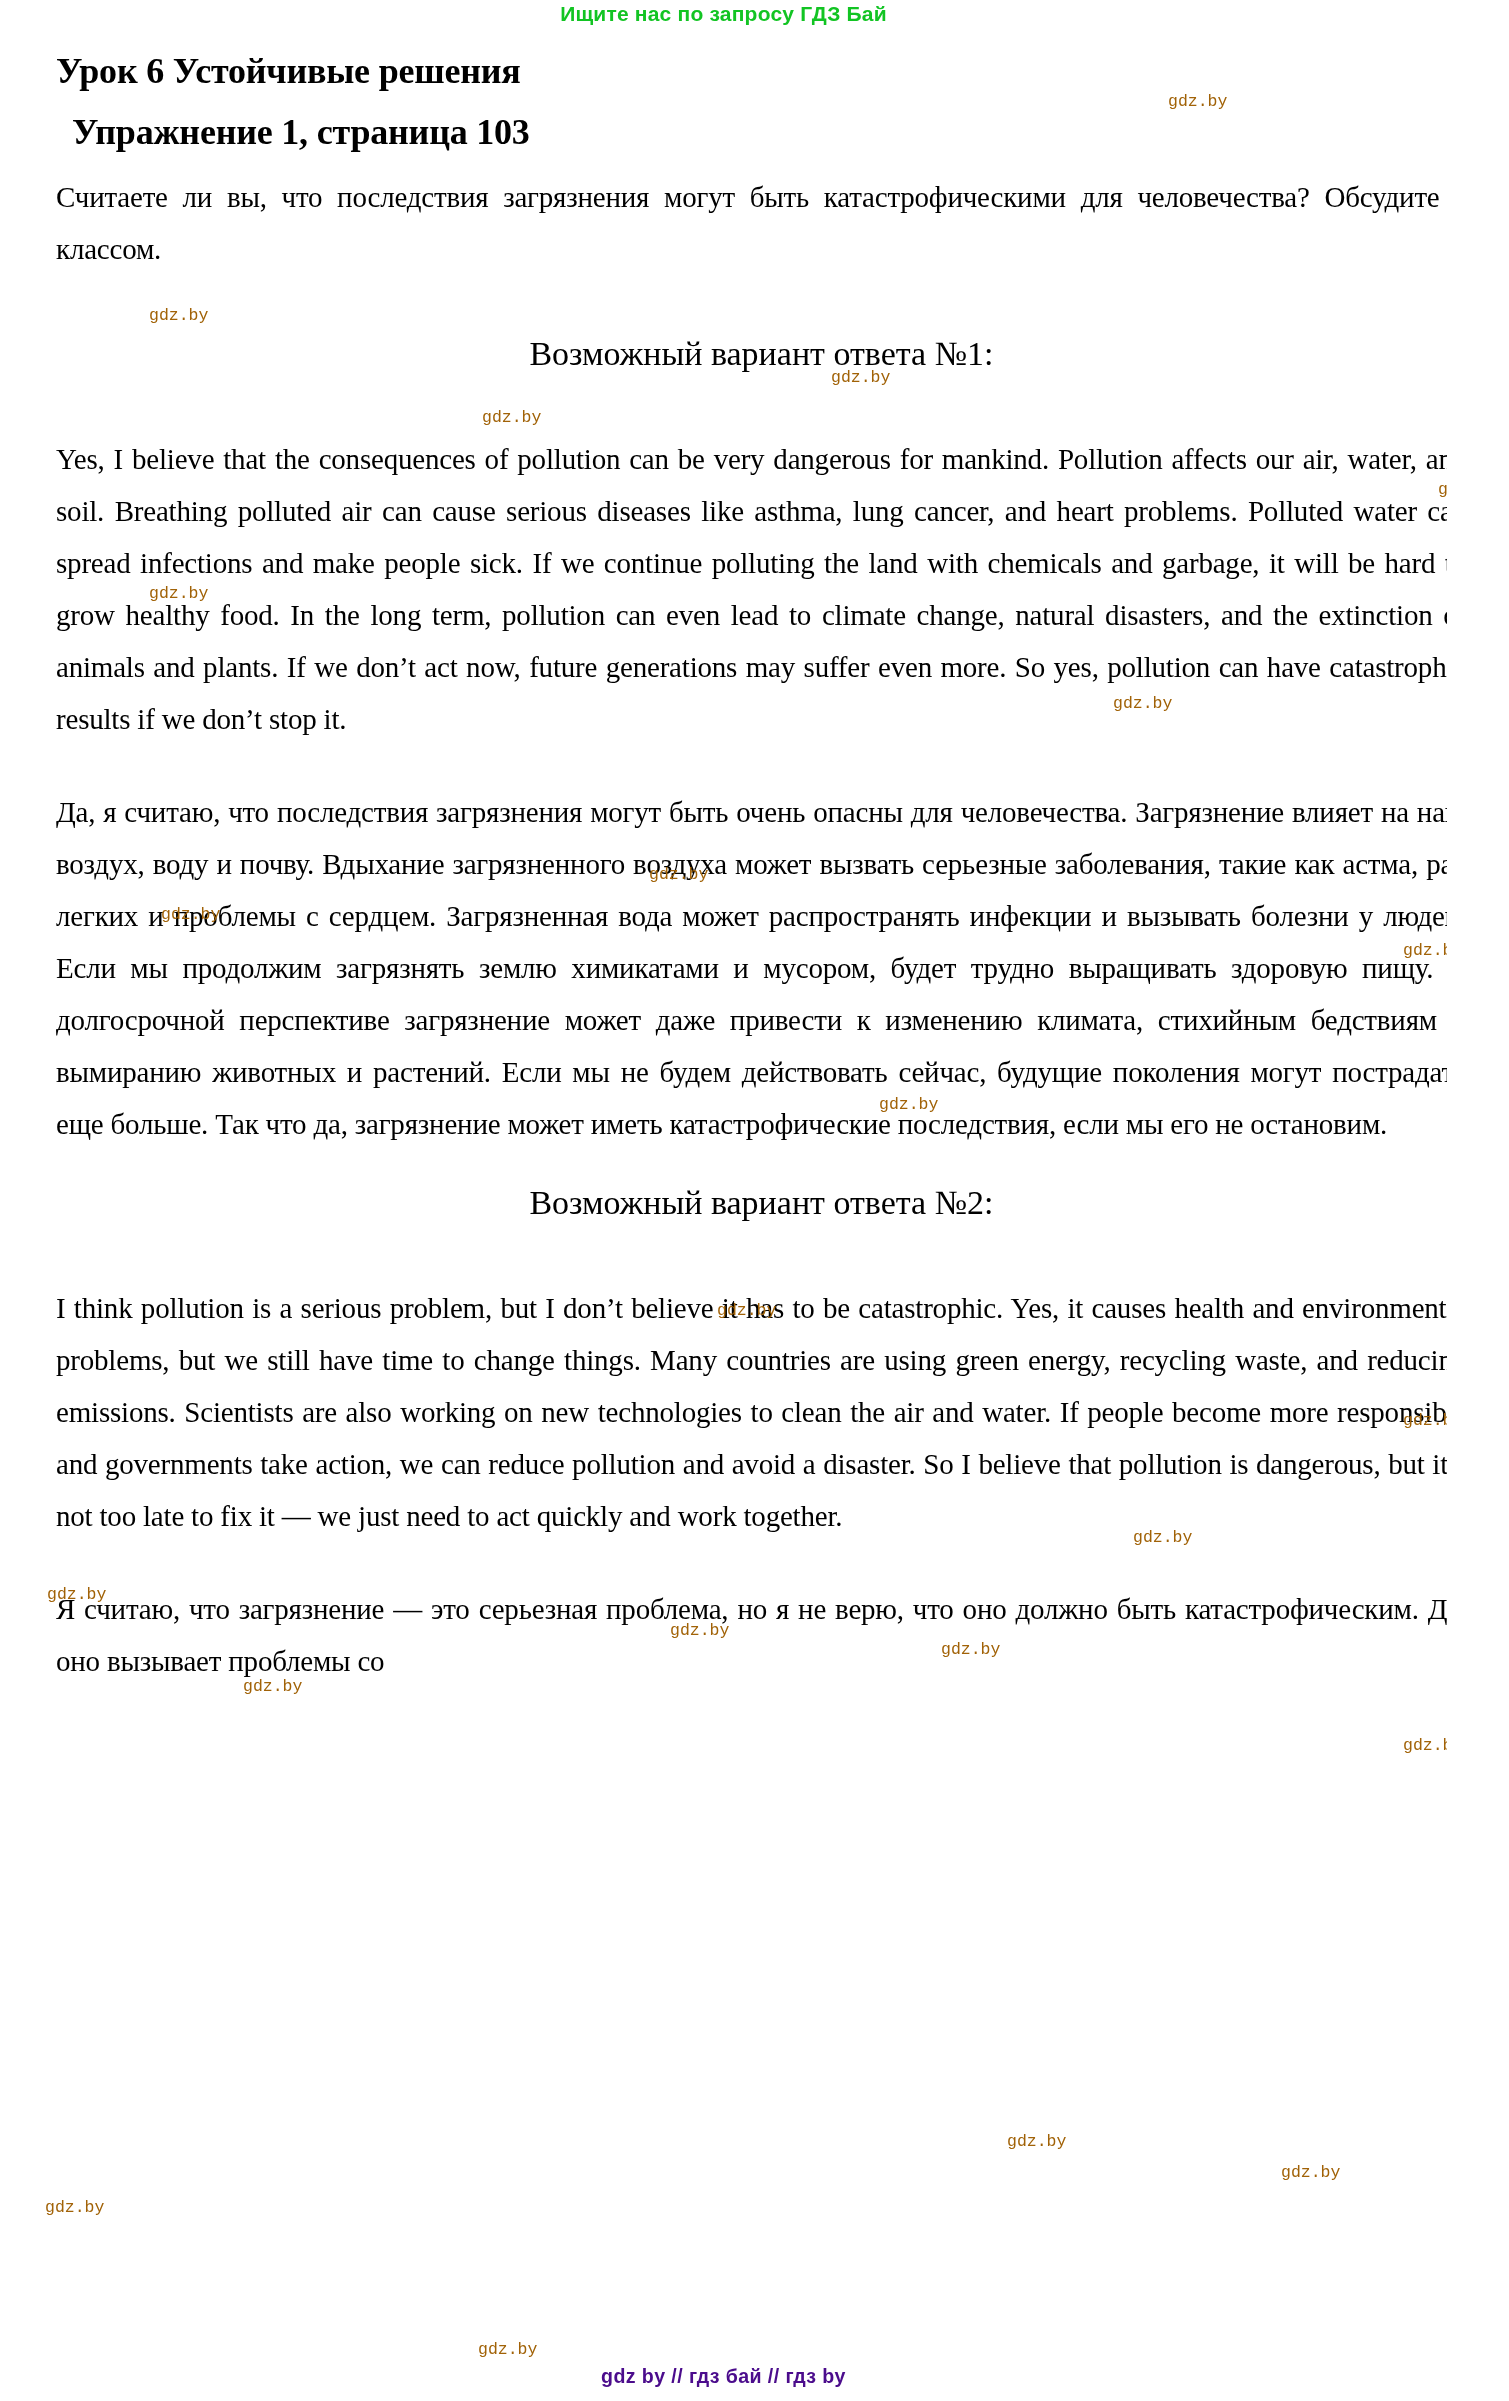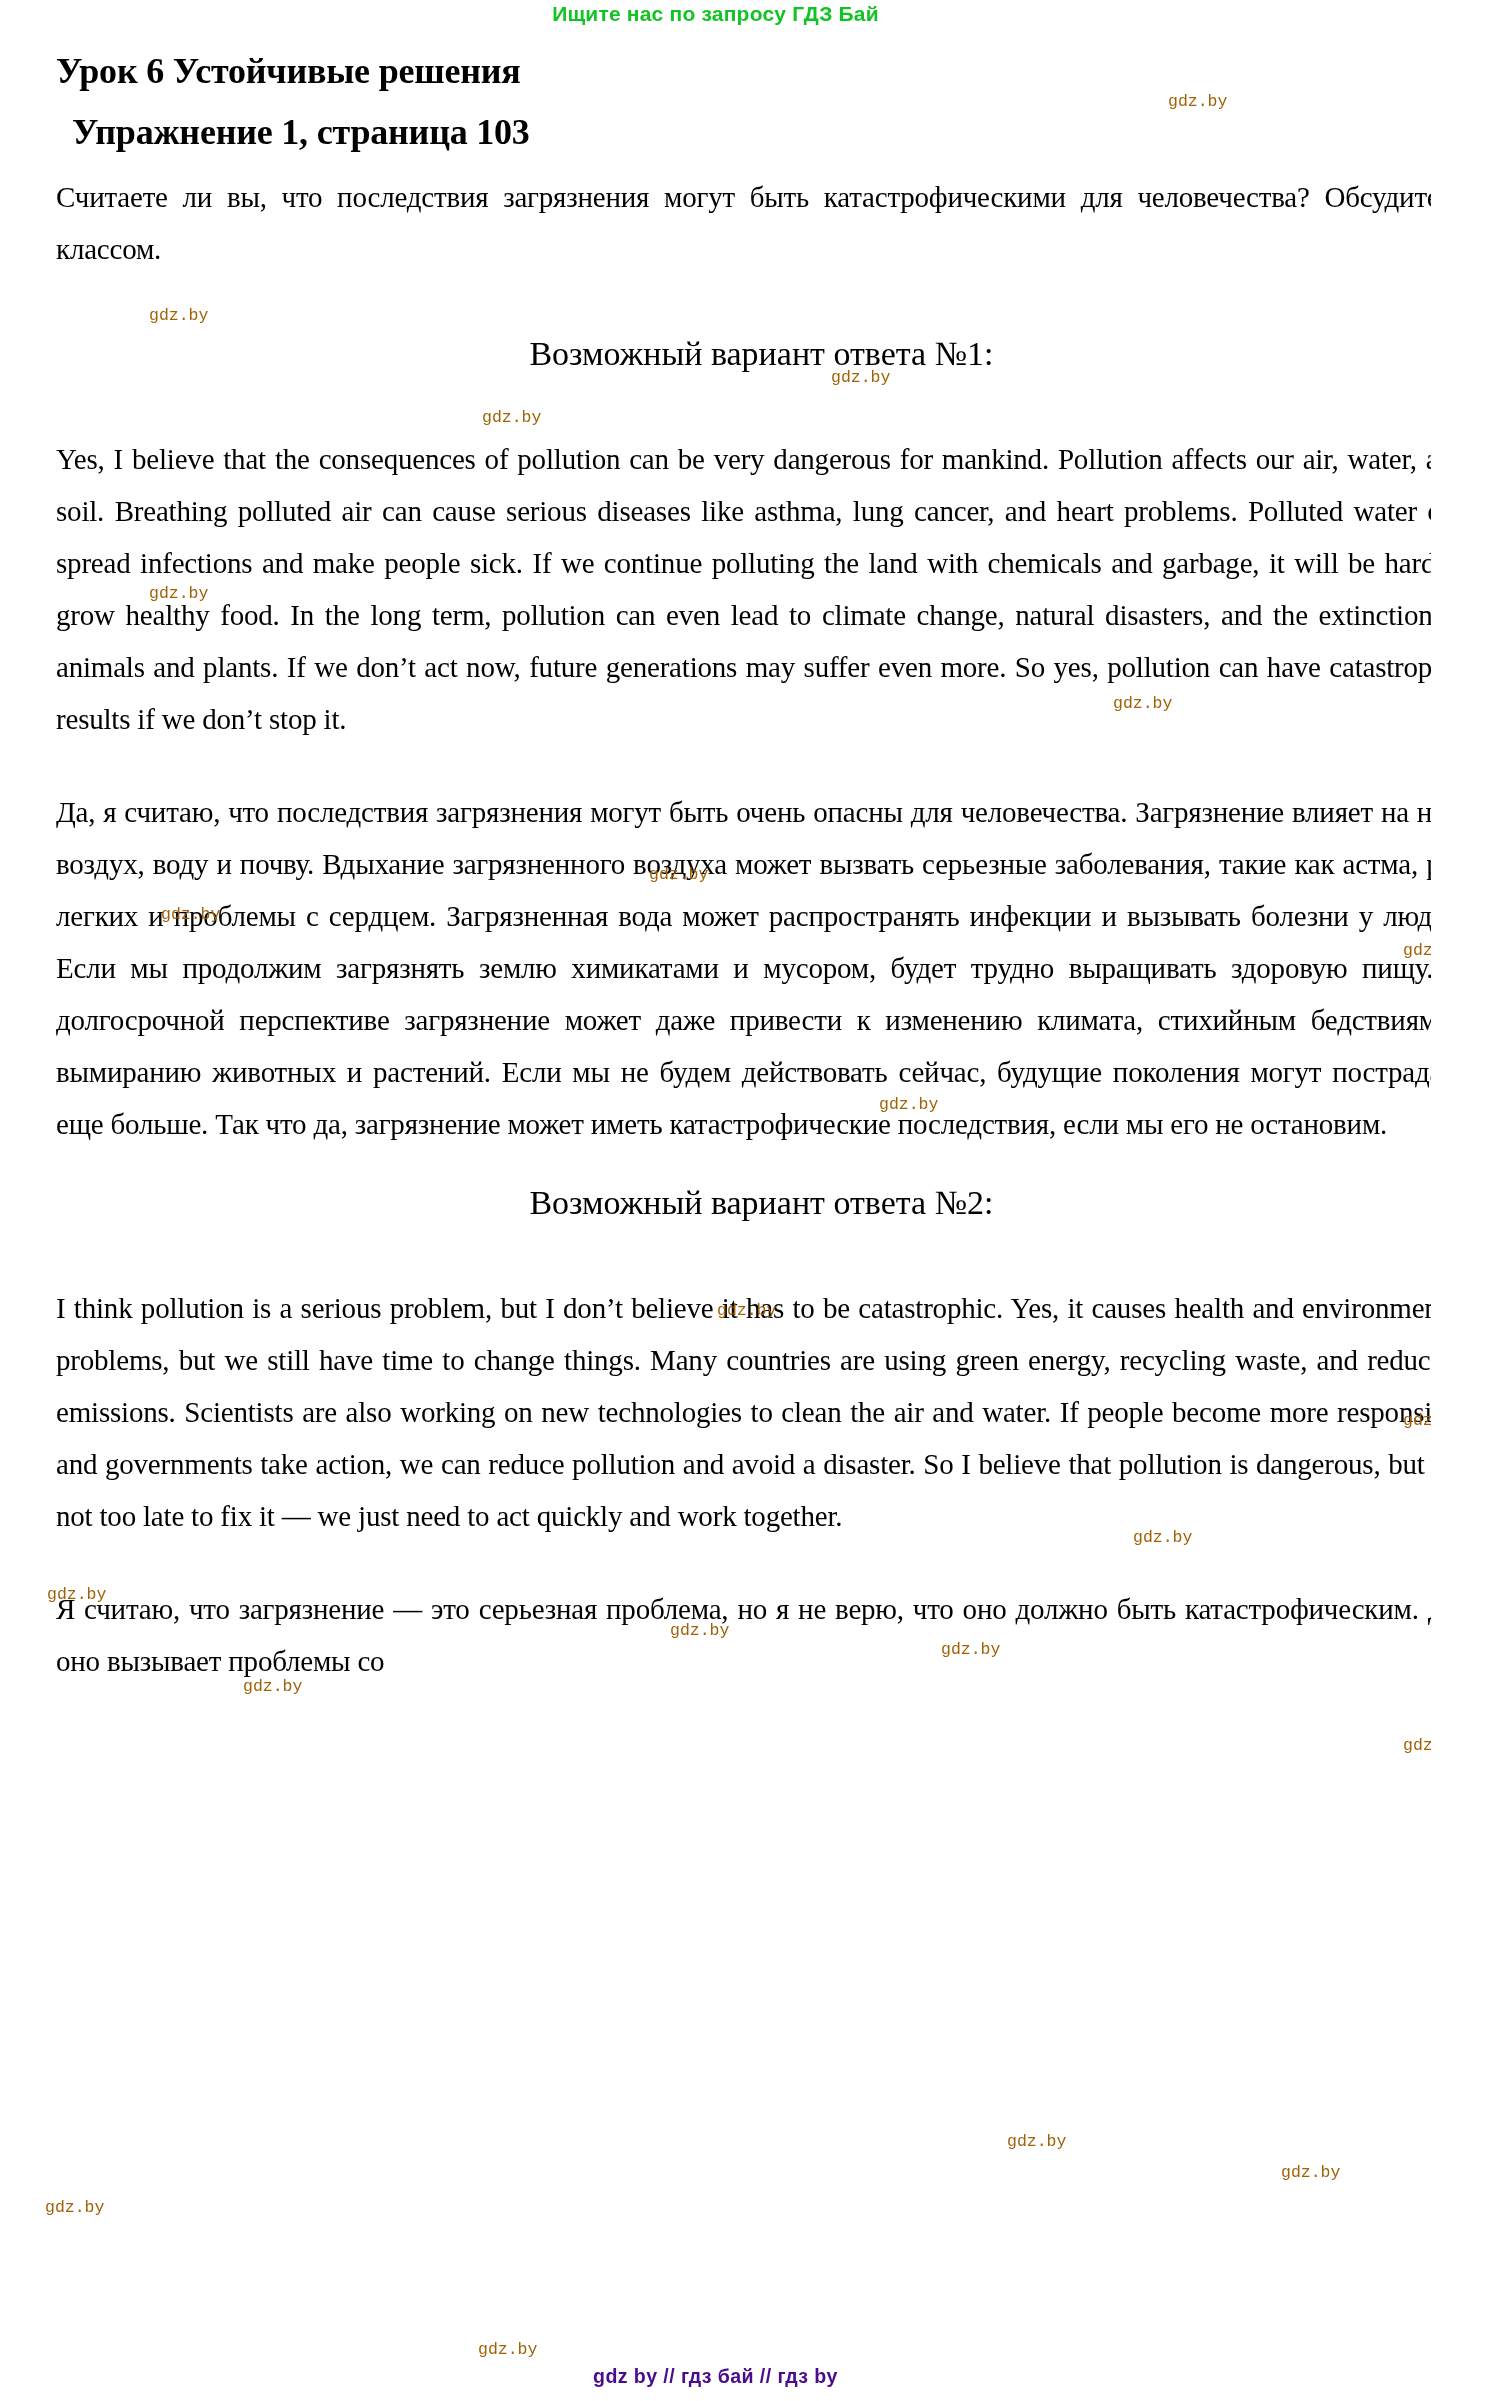--- a/index.html
+++ b/index.html
@@ -9,20 +9,21 @@
     background: #ffffff;
   }
   #page {
     position: relative;
     width: 1431px;
     height: 2401px;
     background: #ffffff;
     overflow: hidden;
     font-family: "Liberation Serif", "DejaVu Serif", serif;
     color: #000000;
+    padding-left: 16px;
   }
 
   
   .promo-banner {
     position: absolute;
     top: 0px;
     left: 0;
     width: 100%;
     text-align: center;
     font-family: "Liberation Sans", "DejaVu Sans", sans-serif;

